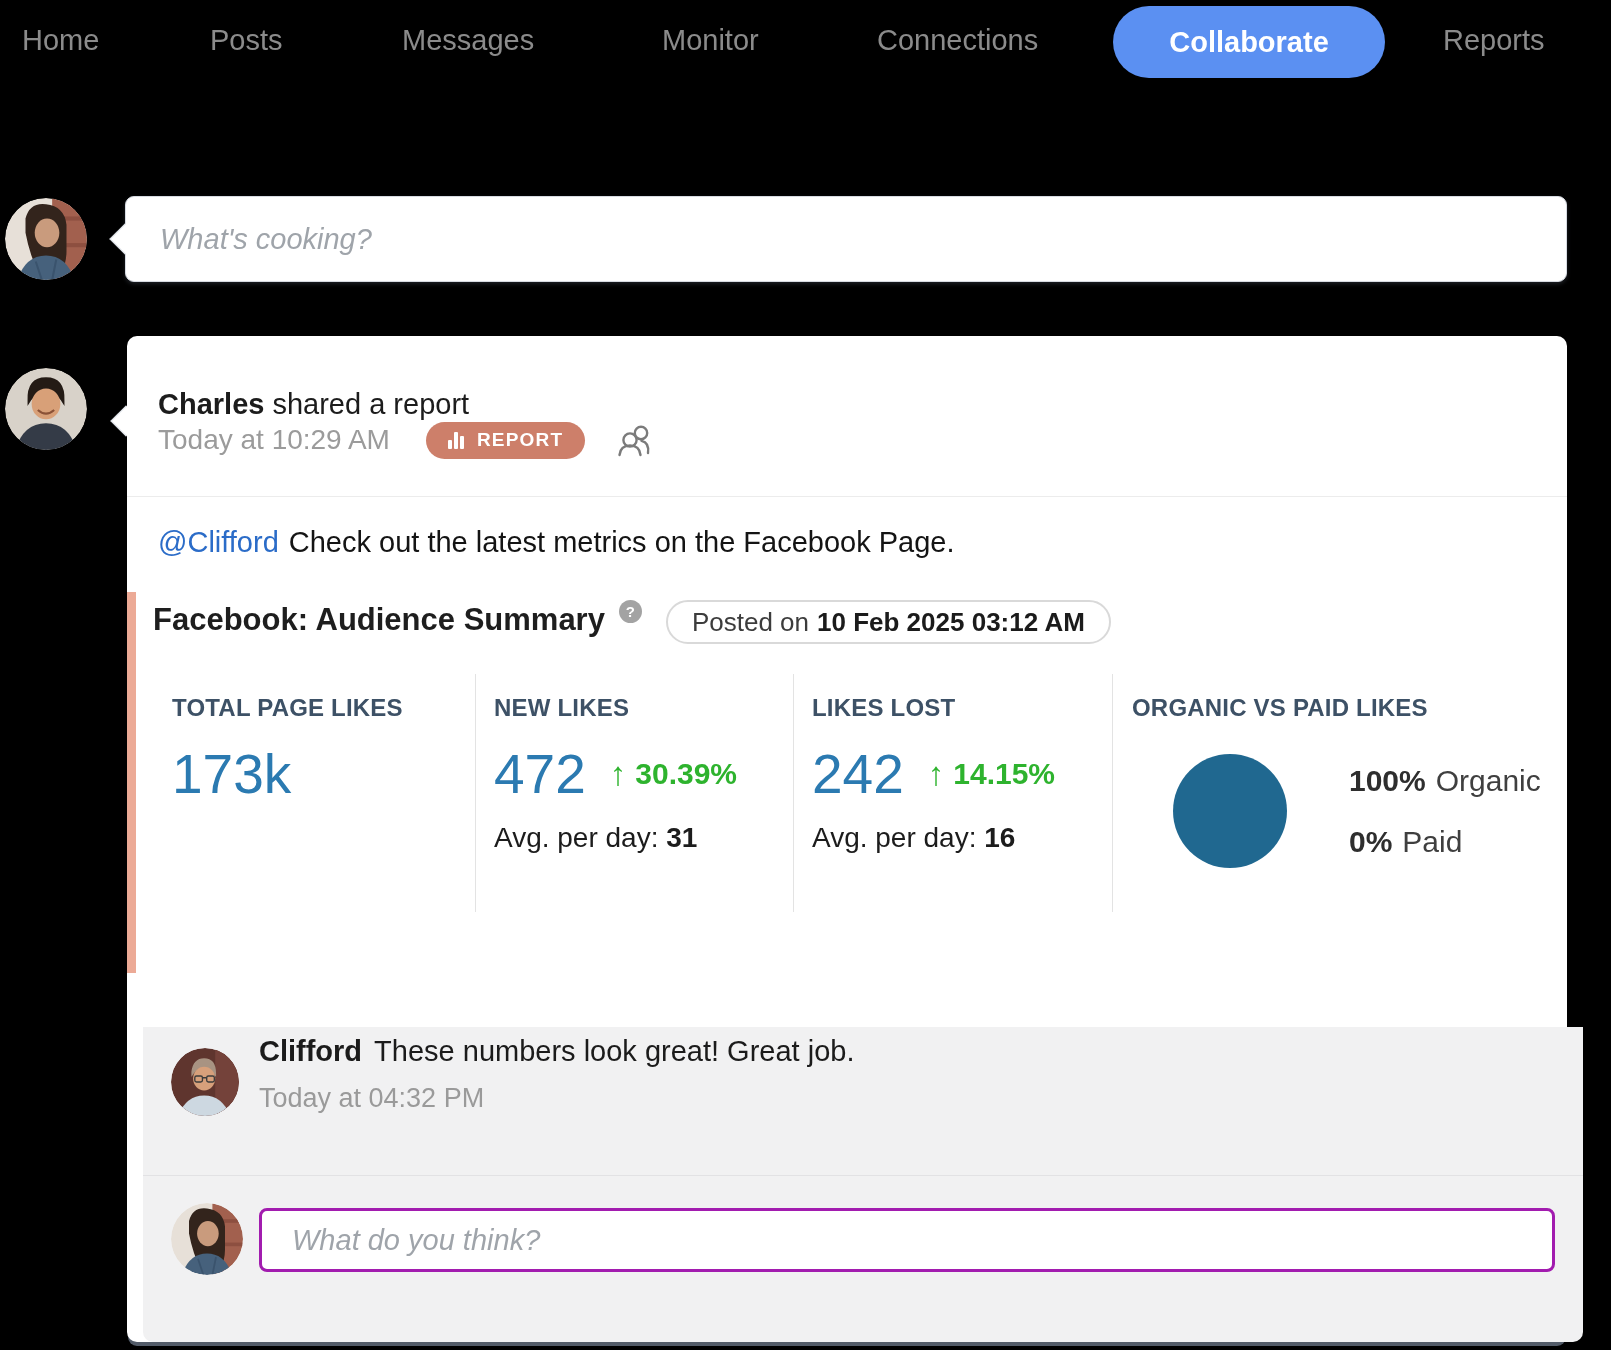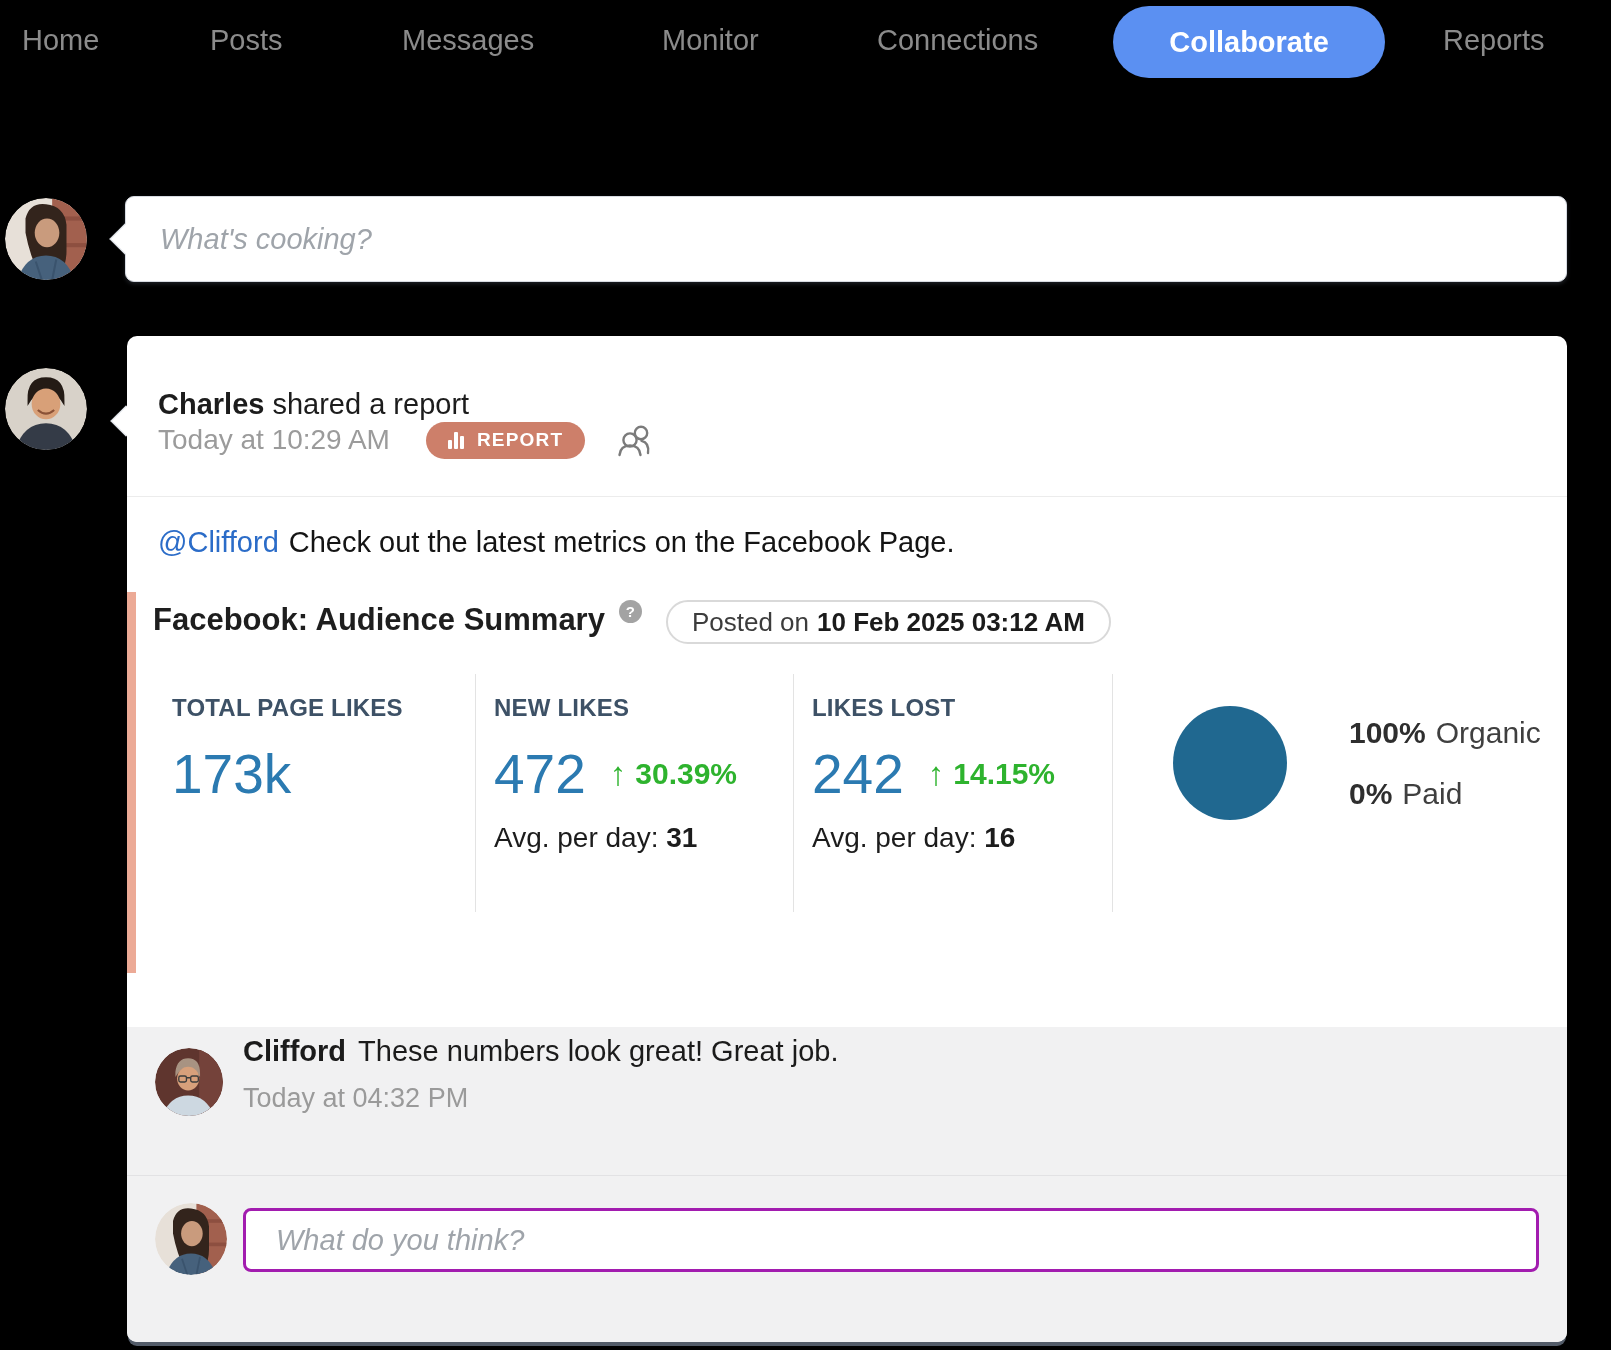--- a/index.html
+++ b/index.html
@@ -78,21 +78,21 @@
   .metric-change { margin-left:9px; font-size:30px; font-weight:700; color:#2eb32e; }
   .metric-avg { margin-top:16px; font-size:28px; color:#1c1c1c; }
   .metric-avg b { font-weight:700; }
   .pie-row { display:flex; align-items:center; margin-top:32px; margin-left:41px; }
   .pie { width:114px; height:114px; border-radius:50%; background:#206890; }
   .pie-legend { margin-left:62px; display:flex; flex-direction:column; gap:27px; }
   .legend-line { font-size:30px; color:#3f3f3f; }
   .legend-line b { font-weight:700; color:#2e2e2e; margin-right:10px;margin-top:14px; }
 
   
-  #comments { position:absolute; left:0; top:691px; width:1440px; height:315px;
+  #comments { position:absolute; left:16px; top:691px; width:1440px; height:315px;
               background:#f1f1f2; border-radius:0 0 10px 10px; }
   #comment-avatar { position:absolute; left:28px; top:21px; width:68px; height:68px; }
   .comment-text { position:absolute; left:116px; top:8px; font-size:29px; color:#1b1b1b; }
   .comment-text b { font-weight:700; margin-right:12px; }
   .comment-time { position:absolute; left:116px; top:56px; font-size:27px; color:#9a9a9a; }
   #divider-comments { top:148px; background:#e2e2e4; }
   #reply-avatar { position:absolute; left:28px; top:176px; width:72px; height:72px; }
   #reply-input-wrap { position:absolute; left:116px; top:181px; width:1296px; height:64px;
                       background:#fff; border:3px solid #a21caf; border-radius:8px; }
   #reply-input-wrap .text-input { padding-left:30px; font-size:29px; }
@@ -210,20 +210,21 @@
           <span class="metric-arrow">↑</span>
           <span class="metric-change">14.15%</span>
         </div>
         <div class="metric-avg">
           <span>Avg. per day:</span>
           <b>16</b>
         </div>
       </div>
 
       <div id="mcol-3" class="metric-col">
+        <div class="metric-label">ORGANIC VS PAID LIKES</div>
         <div class="pie-row">
           <div class="pie"></div>
           <div class="pie-legend">
             <div class="legend-line">
               <b>100%</b><span>Organic</span>
             </div>
             <div class="legend-line">
               <b>0%</b><span>Paid</span>
             </div>
           </div>

